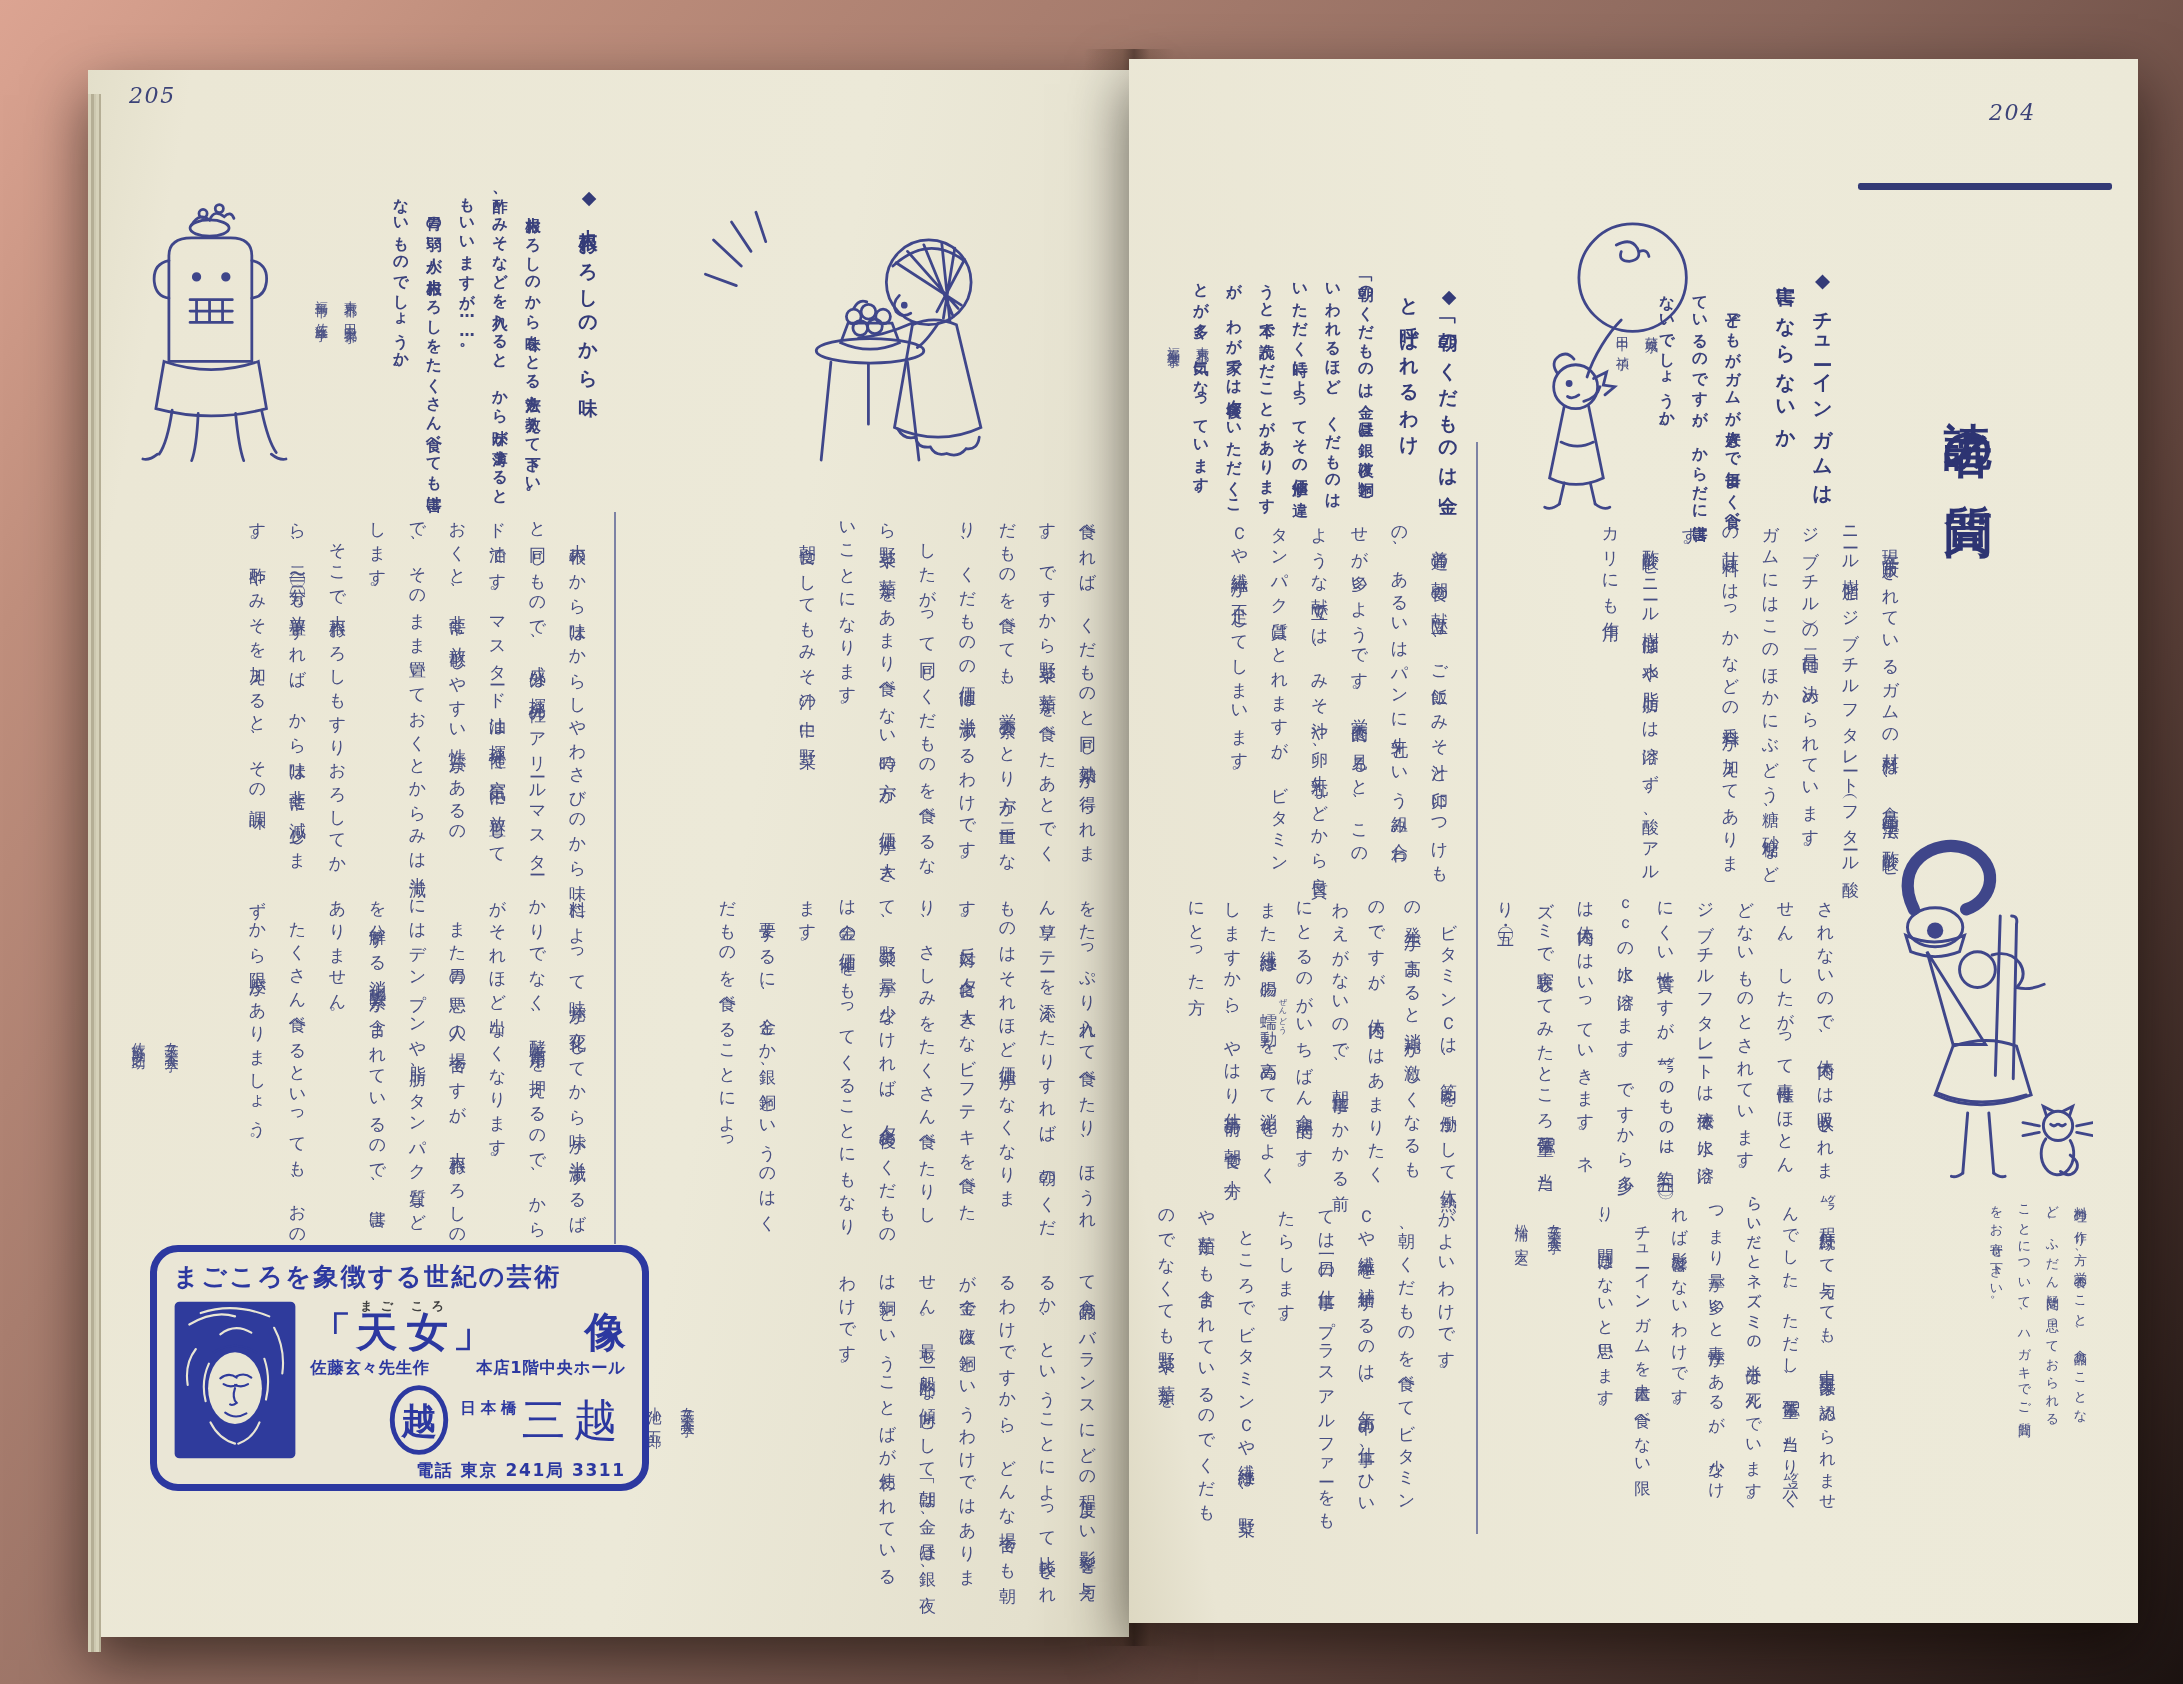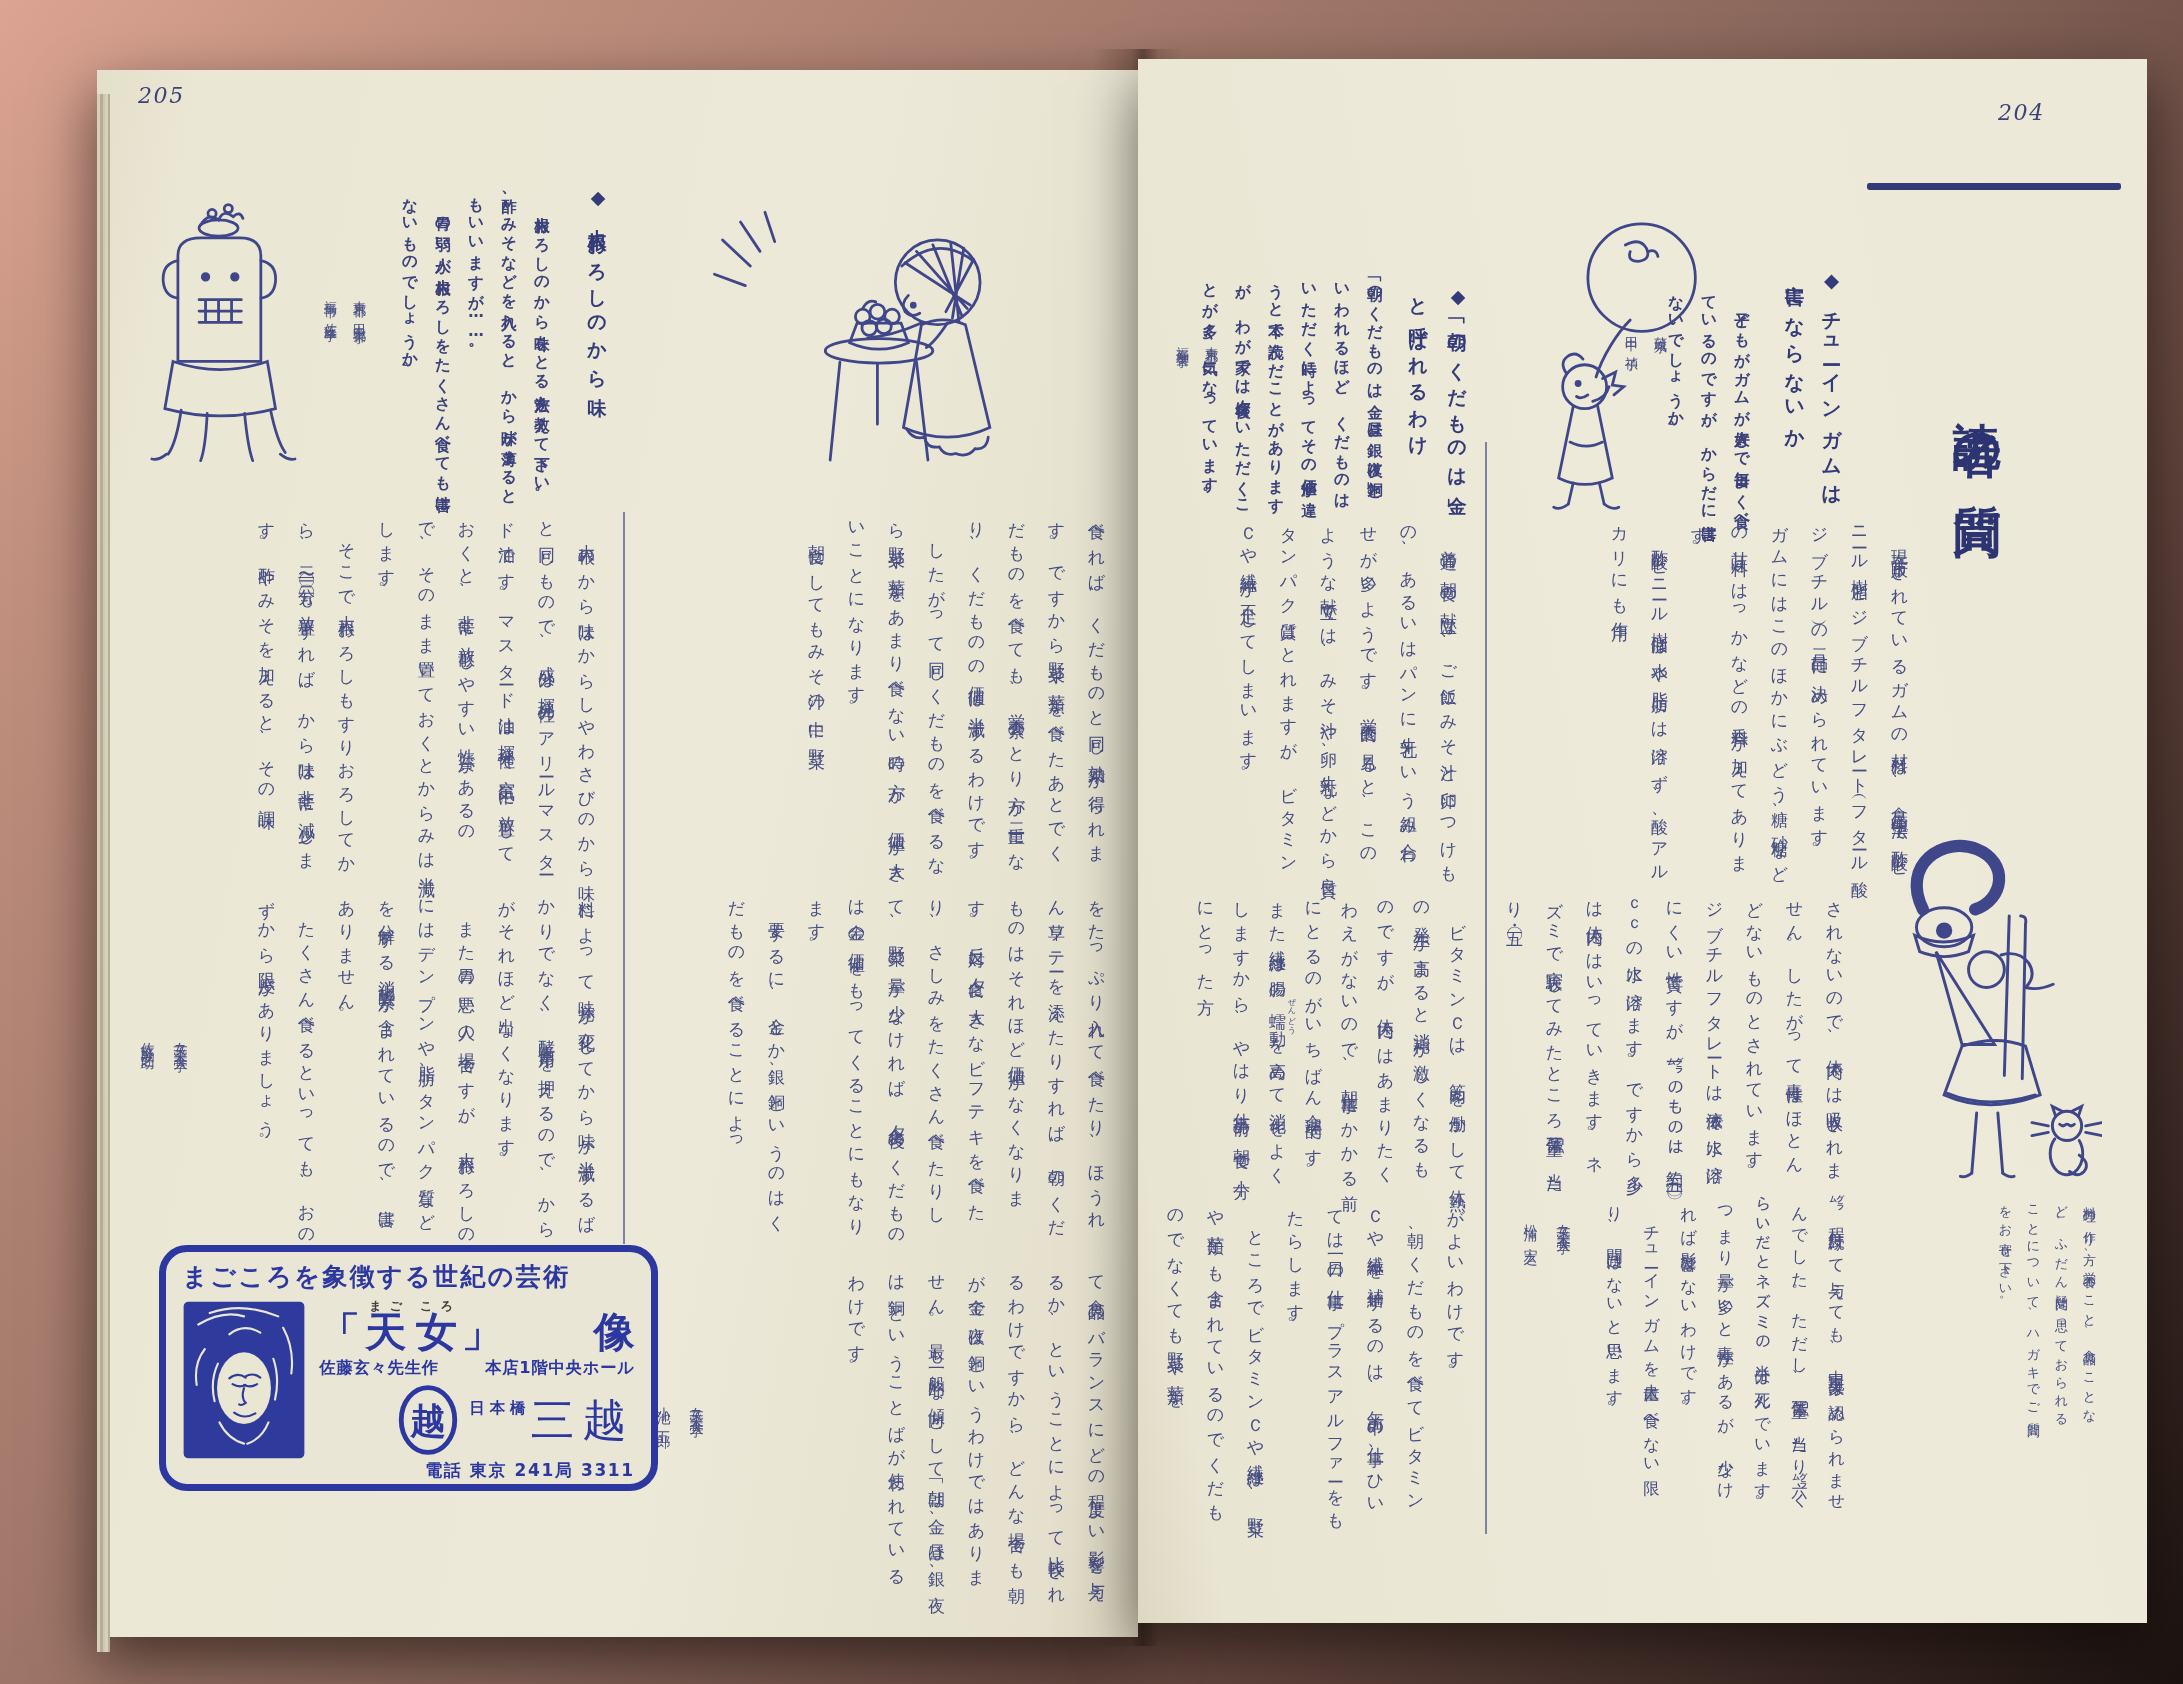--- a/index.html
+++ b/index.html
@@ -2,21 +2,21 @@
 <html style="font-size:13px"><head>
 <meta charset="utf-8">
 <title>読者の質問</title>
 <style>
   html,body{margin:0;padding:0;}
   body{
     width:2183px;height:1685px;overflow:hidden;
     background:linear-gradient(128deg,#dca492 0%,#c08f7d 14%,#a97e6f 30%,#8a675c 52%,#63463e 72%,#33231f 92%,#1c1311 100%);
     font-family:"DejaVu Serif","Liberation Serif",serif;
   }
-  .spread{position:absolute;left:84px;top:49px;width:2069px;height:1597px;}
+  .spread{position:absolute;left:75px;top:49px;width:2069px;height:1597px;}
   .page{position:absolute;box-shadow:0 24.4px 57px rgba(10,5,2,.6);}
   .page-left{
     left:13px;top:21px;width:1041px;height:1567px;
     background:linear-gradient(100deg,#e3dfca 0%,#ebe7d5 8%,#ece9d8 60%,#e4e0cd 92%,#d8d3bd 100%);
   }
   .page-right{
     left:1054px;top:9.8px;width:1009px;height:1564px;
     background:linear-gradient(80deg,#ddd8c2 0%,#e9e5d3 7%,#edead9 50%,#ece9d8 100%);
   }
   .deckle{position:absolute;left:0px;top:24.4px;width:13px;height:1558px;

